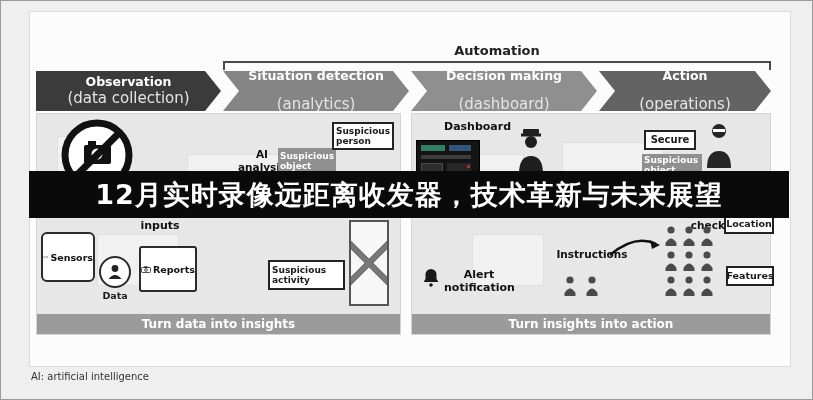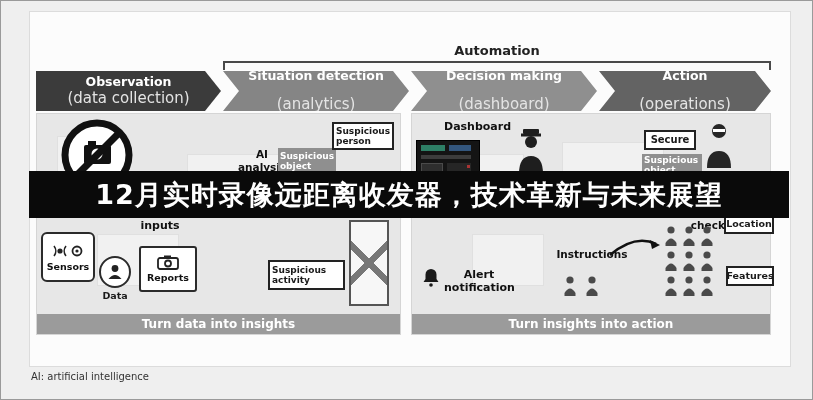--- a/index.html
+++ b/index.html
@@ -42,21 +42,21 @@
   .box-gray2{background:#a8a8a8;color:#fff;}
 
   .txt{font-weight:bold;color:#111;text-align:center;line-height:1.2;}
   .txt-11{font-size:11px;} .txt-10{font-size:10.5px;}
 
   .banner{left:28px;top:170px;width:760px;height:47px;background:#0a0a0a;color:#fff;
           display:flex;align-items:center;justify-content:center;
           font-size:27px;font-weight:bold;letter-spacing:1px;z-index:60;white-space:nowrap;}
   .footnote{left:30px;top:370px;font-size:10px;color:#333;}
 
-  .iconbox{background:#fff;border:2px solid #2b2b2b;border-radius:6px;display:flex;flex-direction:column;
+  .iconbox{background:#fff;border:2px solid #2b2b2b;border-radius:6px;display:flex;flex-direction:row;
            align-items:center;justify-content:center;gap:2px;box-sizing:border-box;}
   .iconbox .lbl{font-size:9.5px;font-weight:bold;color:#111;}
   .staff-circle{width:32px;height:32px;border:2px solid #2b2b2b;border-radius:50%;background:#fff;
                 display:flex;align-items:center;justify-content:center;box-sizing:border-box;}
 
   .screen{background:#141414;border:1px solid #000;}
   .screen .sb{position:absolute;}
 
   .scaffold{border:2px solid #555;background-color:#f7f7f7;
     background-image:linear-gradient(45deg,transparent 46%,#777 46%,#777 54%,transparent 54%),

